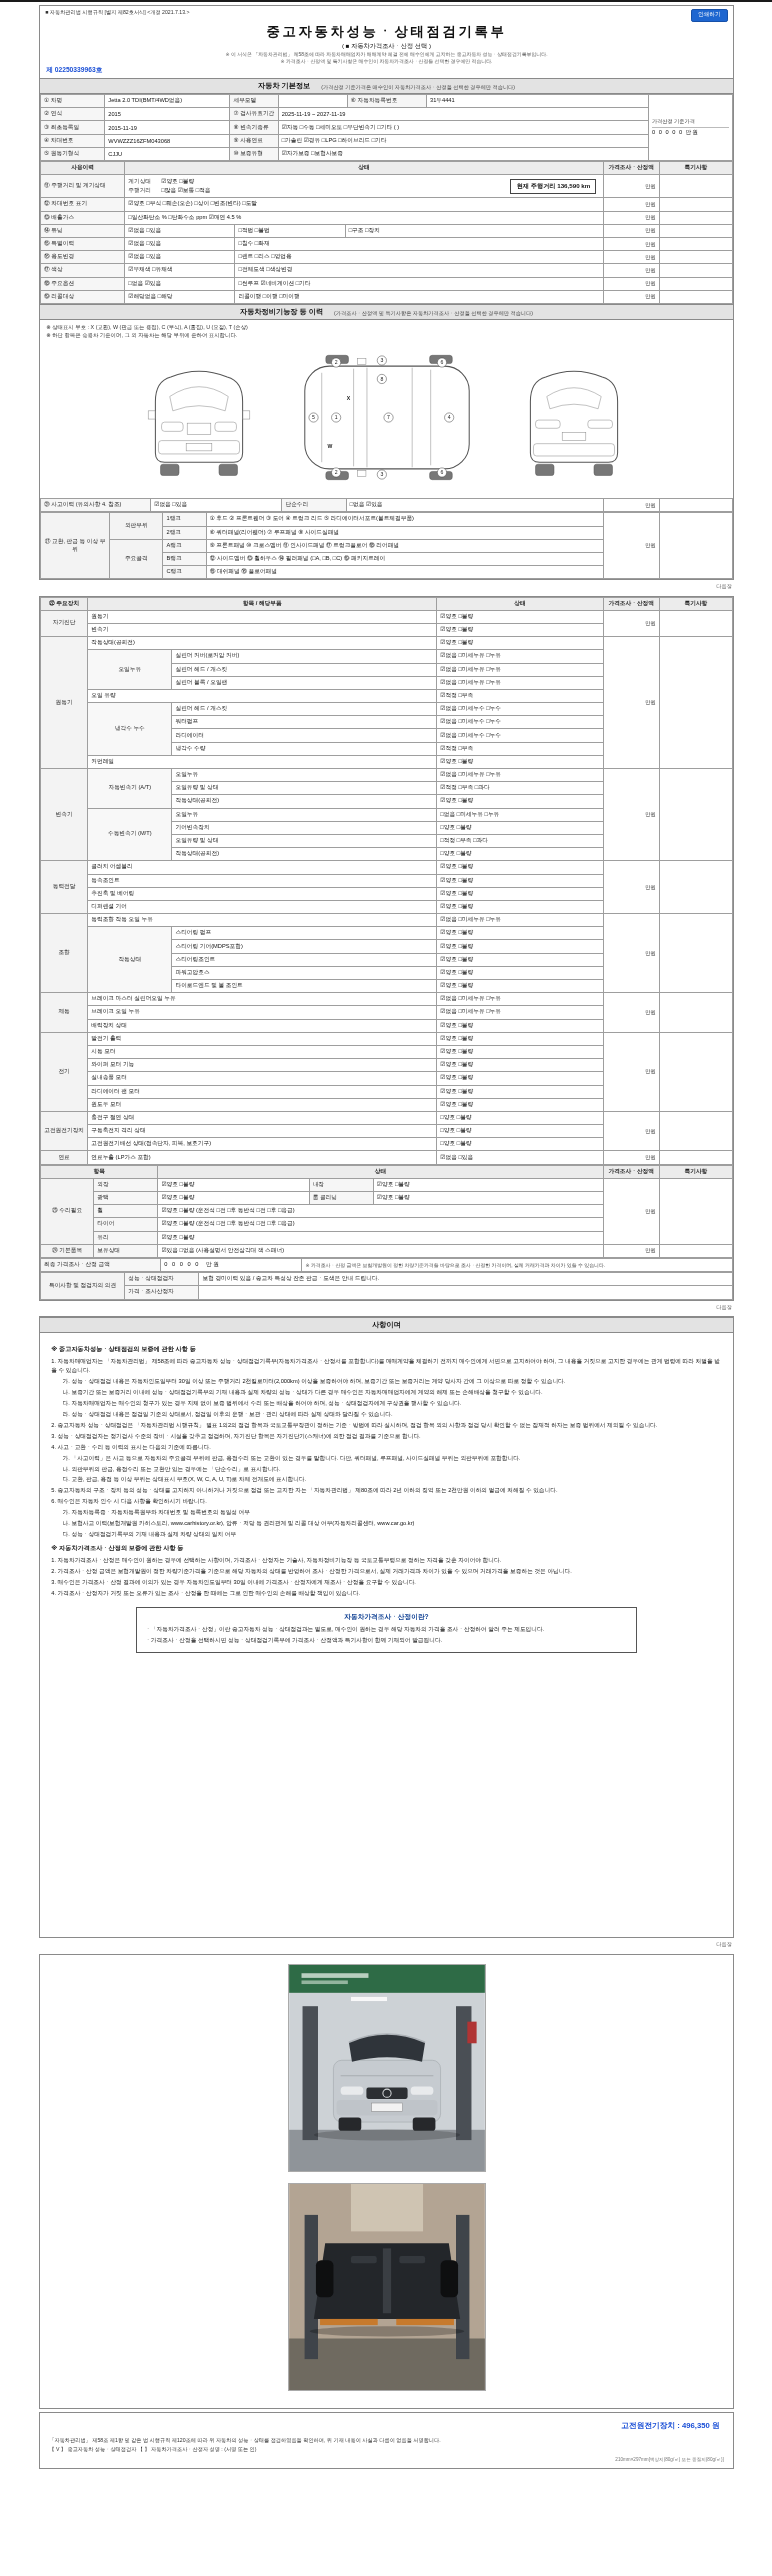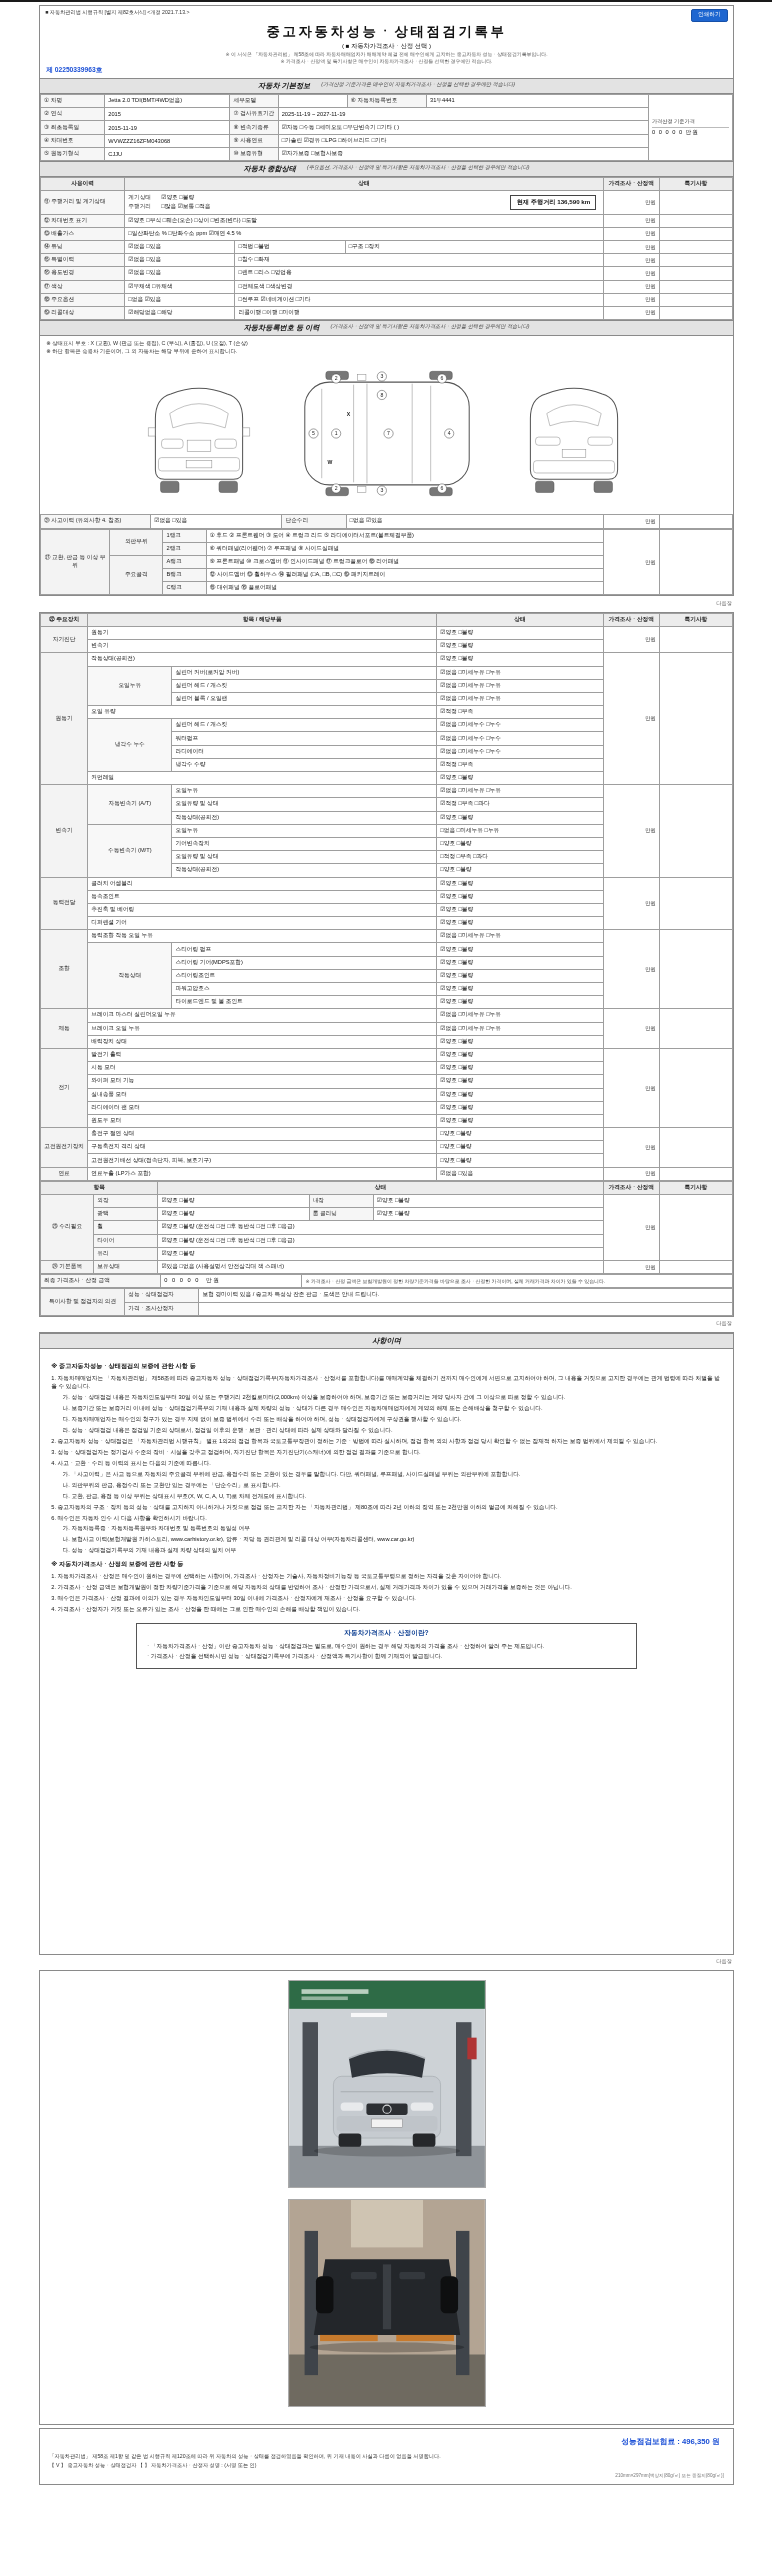--- a/index.html
+++ b/index.html
@@ -13,22 +13,22 @@
   .hdr{padding:3.1px 5.2px 2.1px;}
   .hdr-top{display:flex;justify-content:space-between;align-items:flex-start;}
   .form-ref{font-size:5.2px;color:#333;}
   .print-btn{background:#1e66d0;color:#fff;border:0.5px solid #1650a8;border-radius:2.1px;
              font-size:5.7px;padding:1.5px 6.2px;cursor:pointer;font-family:inherit;}
   .title{text-align:center;font-size:13.4px;font-weight:bold;letter-spacing:2.6px;margin-top:1px;}
   .subtitle{text-align:center;font-size:6.2px;margin-top:1px;}
   .top-note{text-align:center;font-size:4.9px;color:#555;margin-top:0.5px;}
   .doc-no{color:#1a4fd6;font-weight:bold;font-size:6.7px;margin:2.1px 0 1px 1px;}
   
-  .band{display:flex;align-items:flex-start;justify-content:center;gap:11px;background:#e3e3e3;
-        border-top:0.5px solid #8a8a8a;border-bottom:0.5px solid #8a8a8a;padding:2.1px 0;font-style:italic;}
+  .band{display:flex;align-items:flex-end;justify-content:center;gap:11px;background:#e3e3e3;
+        border-top:0.5px solid #8a8a8a;border-bottom:0.5px solid #8a8a8a;padding:2.1px 0;}
   .bt{font-weight:bold;font-size:7.2px;}
   .bn{font-size:5.2px;color:#444;}
   
   .form-table{width:100%;border-collapse:collapse;font-size:5.7px;table-layout:auto;}
   .form-table th,.form-table td{border:0.5px solid #9e9e9e;padding:2.1px 3.1px;text-align:left;vertical-align:middle;}
   .form-table th{background:#f6f6f6;font-weight:normal;color:#222;}
   .form-table tr.thead th{background:#ececec;text-align:center;font-weight:bold;}
   td.price{width:49px;text-align:right;font-size:5.2px;color:#333;}
   td.rem{width:66px;}
   th.grp{text-align:center;background:#f3f3f3;width:40px;}
@@ -127,24 +127,20 @@
       </tr>
       <tr>
         <th>⑤ 원동기형식</th>
         <td>CJJU</td>
         <th>⑩ 보증유형</th>
         <td colspan="3">☑자가보증  □보험사보증</td>
       </tr>
     </tbody>
       </table>
 
-    <div class="band">
-      <span class="bt">자동차 종합상태</span>
-      <span class="bn">(주요옵션, 가격조사ㆍ산정액 및 특기사항은 자동차가격조사ㆍ산정을 선택한 경우에만 적습니다)</span>
-    </div>
     <table class="form-table">
       <tbody>
           <tr class="thead">
         <th style="width:77px">사용이력</th>
         <th colspan="3">상태</th>
         <th style="width:49px">가격조사ㆍ산정액</th>
         <th style="width:66px">특기사항</th>
       </tr>
       <tr>
         <th>⑪ 주행거리 및 계기상태</th>
@@ -212,21 +208,21 @@
         <th>⑲ 리콜대상</th>
         <td>☑해당없음  □해당</td>
         <td colspan="2">리콜이행  □이행  □미이행</td>
         <td class="price">만원</td>
         <td class="rem"></td>
       </tr>
     </tbody>
       </table>
 
     <div class="band">
-      <span class="bt">자동차등록번호 등 이력</span>
+      <span class="bt">자동차정비기능장 등 이력</span>
       <span class="bn">(가격조사ㆍ산정액 및 특기사항은 자동차가격조사ㆍ산정을 선택한 경우에만 적습니다)</span>
     </div>
     <div class="acc-legend">
       <div>※ 상태표시 부호 :  X (교환),  W (판금 또는 용접),  C (부식),  A (흠집),  U (요철),  T (손상)</div>
       <div>※ 하단 항목은 승용차 기준이며, 그 외 자동차는 해당 부위에 준하여 표시합니다.</div>
     </div>
     <div class="diagrams">
       <svg width="118" height="144" viewBox="0 0 230 280">
         <path class="outline" d="M30,110 Q30,70 60,62 Q115,40 170,62 Q200,70 200,110 L200,210 Q200,228 182,228 L48,228 Q30,228 30,210 Z"></path>
         <path class="thin" d="M58,100 Q115,62 172,100 L166,128 Q115,108 64,128 Z"></path>
@@ -724,21 +720,21 @@
         <rect x="60" y="262" width="112" height="12" fill="#c77a2d"></rect>
         <rect x="208" y="262" width="112" height="12" fill="#c77a2d"></rect>
         <ellipse cx="190" cy="286" rx="150" ry="10" fill="#000" opacity="0.25"></ellipse>
       </svg>
     </div>
   </div>
 
   <div class="block">
     <div class="sign-body">
       <div class="ins">
-        <span>성능점검보험료 :</span>
+        <span>고전원전기장치 :</span>
         <span>496,350 원</span>
       </div>
       <div class="legal">「자동차관리법」 제58조 제1항 및 같은 법 시행규칙 제120조에 따라 위 자동차의 성능ㆍ상태를 점검하였음을 확인하며, 위 기재 내용이 사실과 다름이 없음을 서명합니다.</div>
       <div class="legal">【 V 】 중고자동차 성능ㆍ상태점검자          【  】 자동차가격조사ㆍ산정자          성명 :                              (서명 또는 인)</div>
       <div class="paper">210mm×297mm[백상지(80g/㎡) 또는 중질지(80g/㎡)]</div>
     </div>
   </div>
 
 </div>
 

